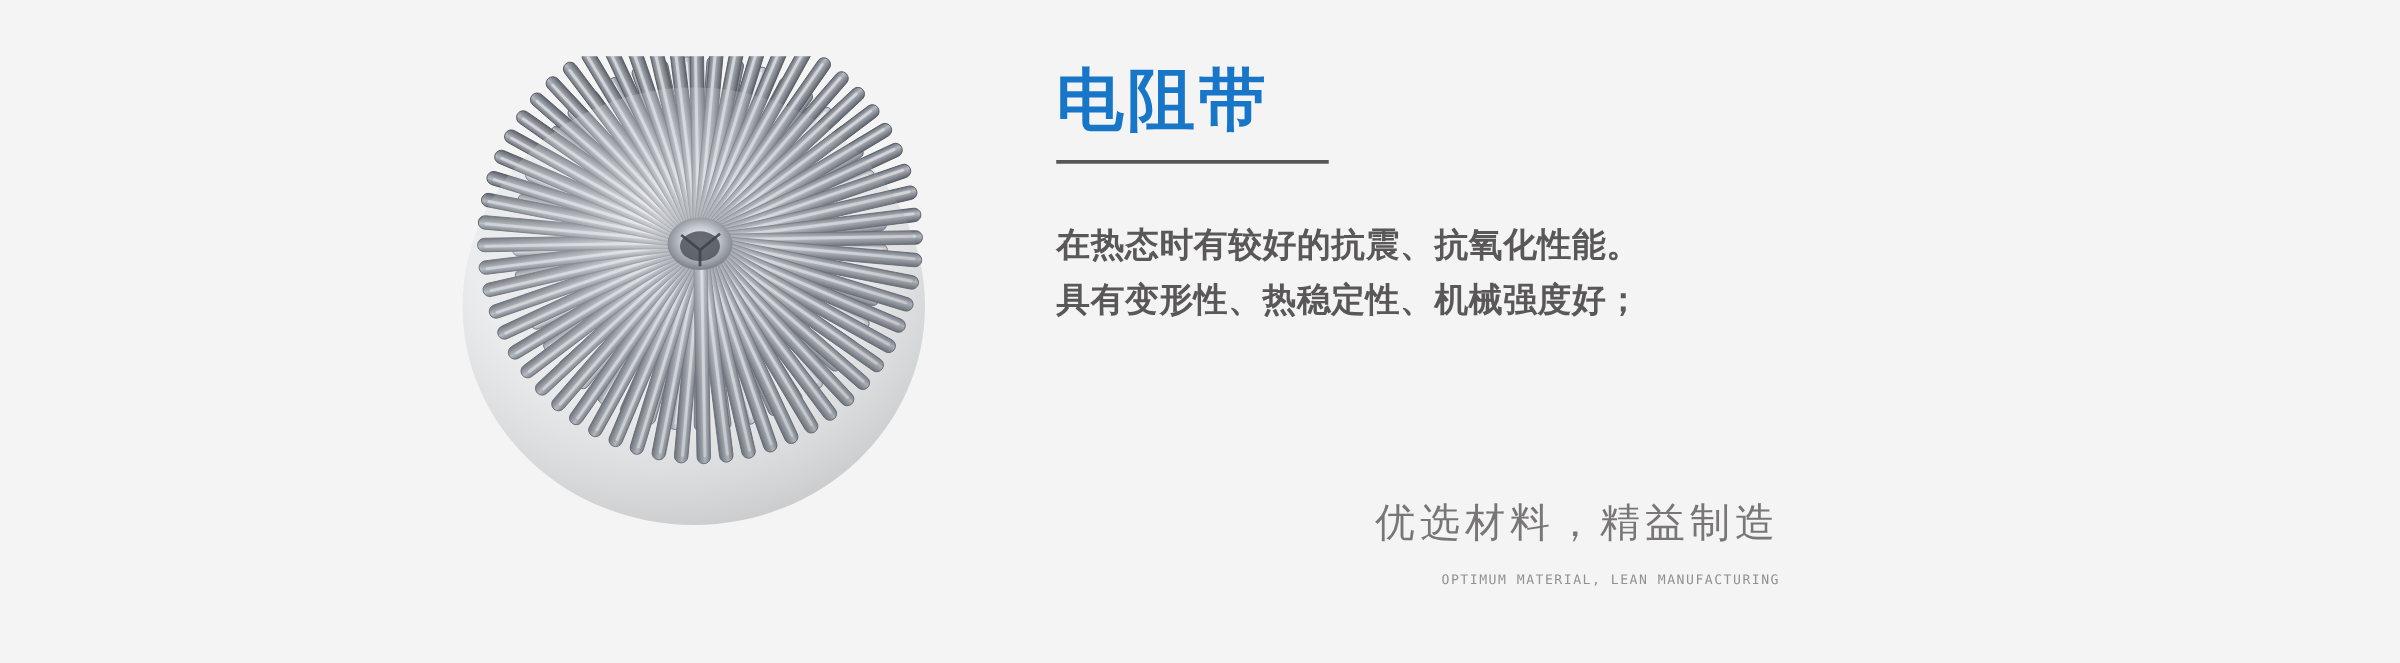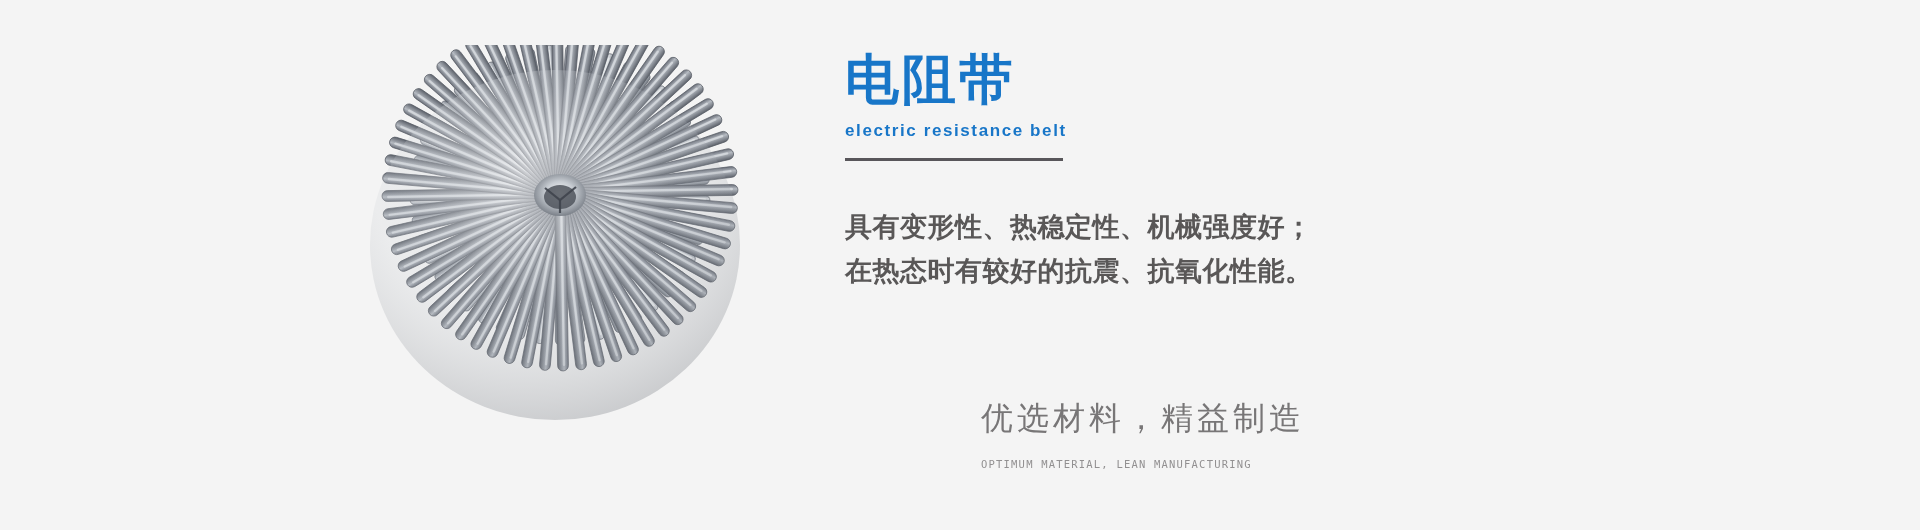--- a/index.html
+++ b/index.html
@@ -83,24 +83,24 @@
     letter-spacing: 0.5px;
   }
   .desc-line {
     display: block;
     white-space: nowrap;
   }
 
   
   .slogan {
     position: absolute;
-    left: 981px;
+    left: 1004px;
     top: 398px;
     width: 420px;
-    text-align: left;
+    text-align: right;
   }
   .slogan-zh {
     font-family: "DejaVu Sans", "Liberation Sans", sans-serif;
     font-size: 32px;
     line-height: 40px;
     font-weight: 400;
     color: #6e6c6d;
     letter-spacing: 4px;
     margin: 0;
     white-space: nowrap;
@@ -277,27 +277,26 @@
         <path d="M190 143 L205 155 L221 142" stroke="#3f444c" stroke-width="2.2" fill="none" opacity="0.9"></path>
         <path d="M205 155 L205 168" stroke="#3f444c" stroke-width="2.2" fill="none" opacity="0.9"></path>
       </g>
     </svg>
   </div>
 
   <div class="text-col">
 
     <h1 class="title-zh">电阻带</h1>
 
-    <p class="title-en">electric resistance belt</p>
 
     <div class="divider"></div>
 
     <div class="desc">
+      <span class="desc-line">在热态时有较好的抗震、抗氧化性能。</span>
       <span class="desc-line">具有变形性、热稳定性、机械强度好；</span>
-      <span class="desc-line">在热态时有较好的抗震、抗氧化性能。</span>
     </div>
   </div>
 
   <div class="slogan">
     <p class="slogan-zh">优选材料，精益制造</p>
     <p class="slogan-en">OPTIMUM MATERIAL, LEAN MANUFACTURING</p>
   </div>
 
 </div>
 

